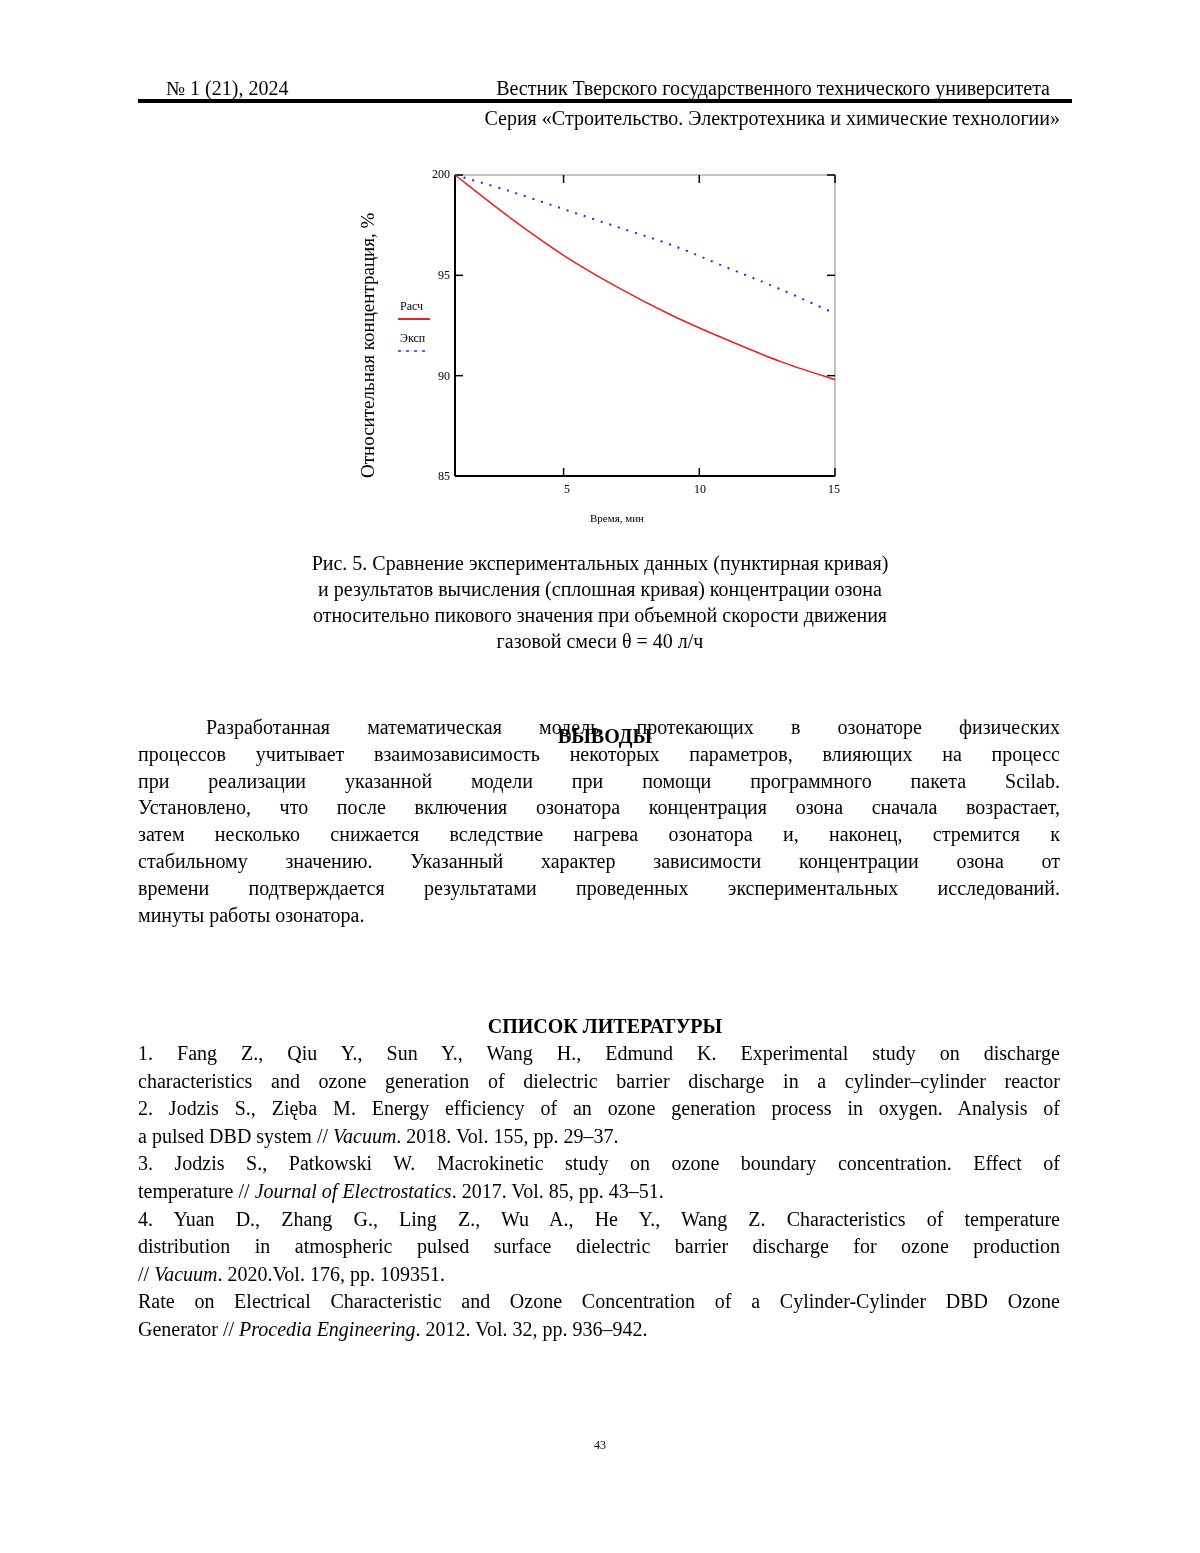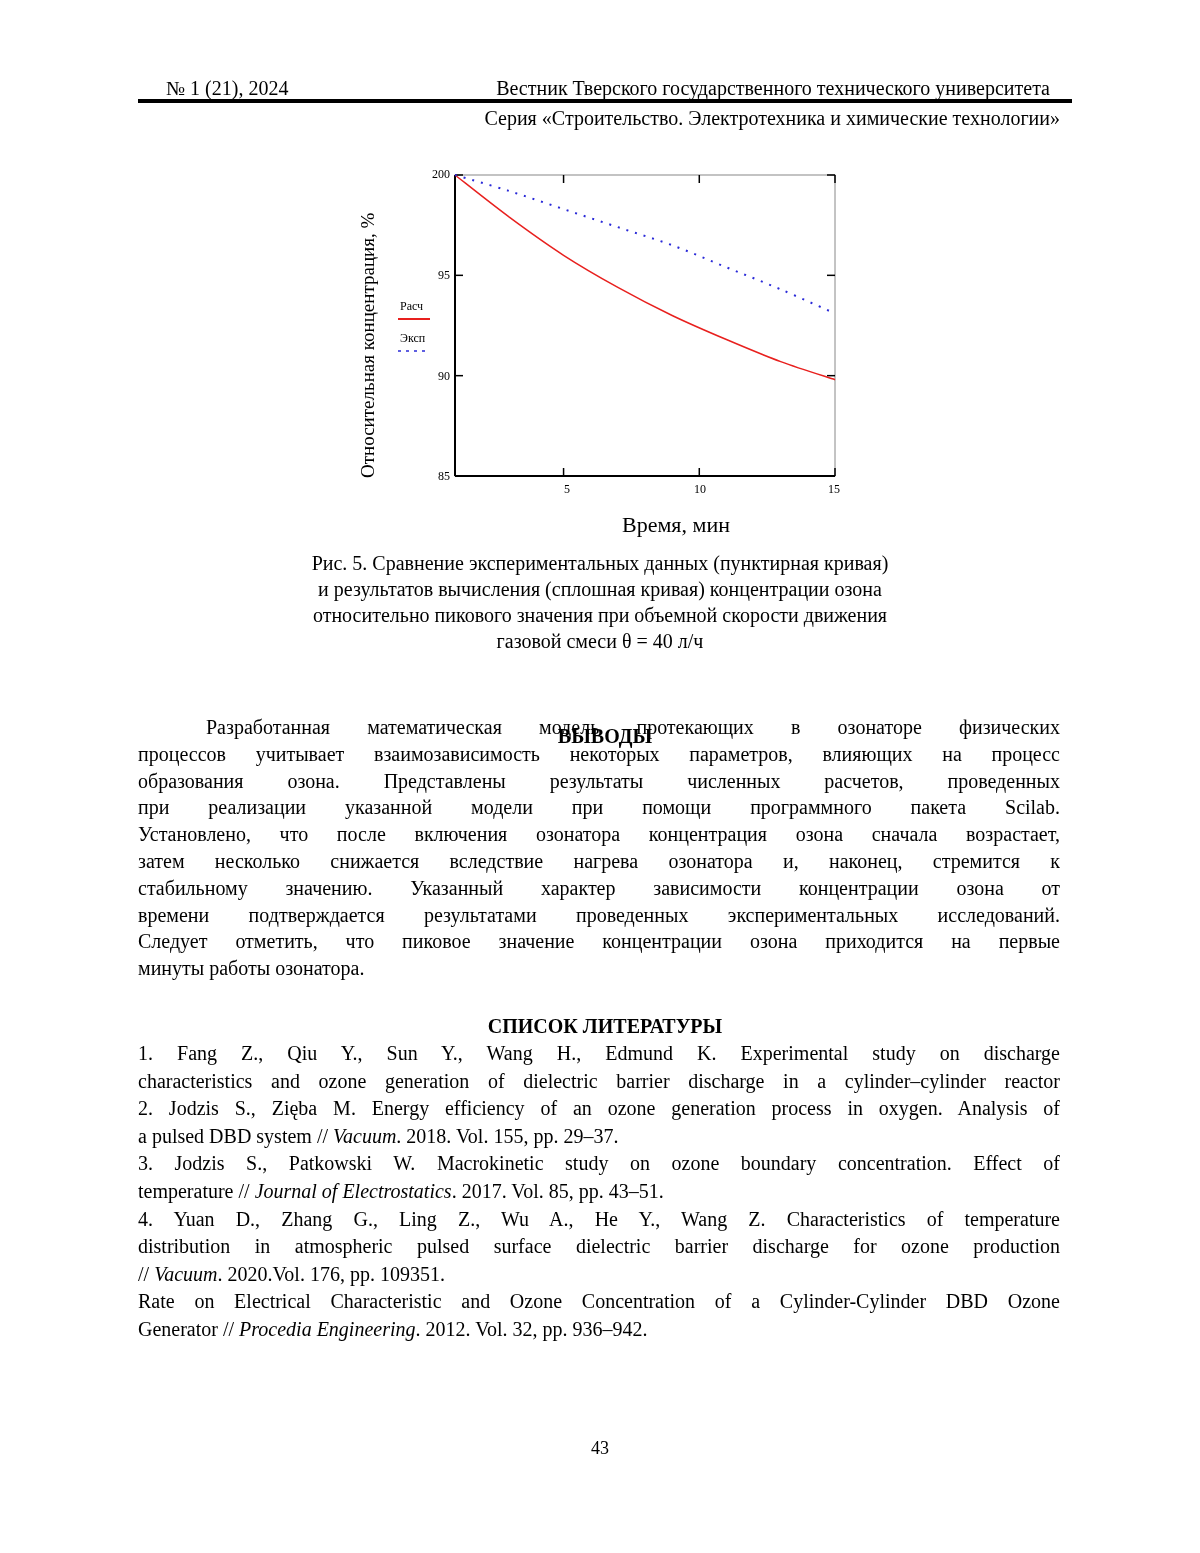--- a/index.html
+++ b/index.html
@@ -9,36 +9,36 @@
   .hdr-top { top: 76px; height: 24px; }
   .hdr-top .issue { position: absolute; left: 28px; top: 0; }
   .hdr-top .journal { position: absolute; right: 22px; top: 0; }
   .hdr-rule { position: absolute; left: 138px; top: 99px; width: 934px; height: 4px; background: #000; }
   .hdr-series { position: absolute; top: 106px; right: 140px; font-size: 20px; line-height: 24px; margin-left: 33px; }
 
   .figure { position: absolute; left: 350px; top: 160px; width: 500px; height: 380px; }
   .figure svg { position: absolute; left: 0; top: 0; }
   .ylabel { position: absolute; left: 7px; top: 318px; width: 0; height: 0; }
   .ylabel span { position: absolute; white-space: nowrap; font-size: 19px; transform: rotate(-90deg); transform-origin: left top; left: 0; top: 0; }
-  .xlabel { position: absolute; left: 240px; top: 352px; font-size: 22px; margin-left: 32px; }
+  .xlabel { position: absolute; left: 240px; top: 352px; font-size: 11px; }
   .tick { position: absolute; font-size: 12px; font-family: "Liberation Serif", serif; }
   .legend-label { position: absolute; font-size: 12px; }
 
   .caption { position: absolute; left: 200px; top: 550px; width: 800px; text-align: center; font-size: 20px; line-height: 26px; }
   .caption div { white-space: nowrap; }
 
   .section-title { position: absolute; left: 138px; width: 934px; text-align: center; font-weight: bold; font-size: 20px; line-height: 24px; }
   .body-text { position: absolute; left: 138px; width: 922px; font-size: 20px; line-height: 26.8px; text-align: justify; }
   .line { display: block; text-align: justify; text-align-last: justify; white-space: nowrap; }
   .line.last { text-align-last: left; }
   .indent { padding-left: 68px; }
   .refs { position: absolute; left: 138px; width: 922px; font-size: 20px; line-height: 27.6px; }
   .refs .ref { display: block; }
   .refs em { font-style: italic; }
-  .pagenum { position: absolute; top: 1438px; left: 0; width: 1200px; text-align: center; font-size: 18px; }
+  .pagenum { position: absolute; top: 1438px; left: 0; width: 1200px; text-align: center; font-size: 12px; }
 </style>
 </head>
 <body>
 
 <div class="page">
 
   <div class="hdr-row hdr-top">
     <span class="issue">№ 1 (21), 2024</span>
     <span class="journal">Вестник Тверского государственного технического университета</span>
   </div>
@@ -91,27 +91,25 @@
     <div>Рис. 5. Сравнение экспериментальных данных (пунктирная кривая)</div>
     <div>и результатов вычисления (сплошная кривая) концентрации озона</div>
     <div>относительно пикового значения при объемной скорости движения</div>
     <div>газовой смеси θ = 40 л/ч</div>
   </div>
 
   <div class="section-title" style="top:688px;margin-top:36px;">ВЫВОДЫ</div>
   <div class="body-text" style="top:714px;">
     <span class="line indent">Разработанная математическая модель протекающих в озонаторе физических</span>
     <span class="line">процессов учитывает взаимозависимость некоторых параметров, влияющих на процесс</span>
-    <span class="line">образования озона. Представлены результаты численных расчетов, проведенных</span>
     <span class="line">при реализации указанной модели при помощи программного пакета Scilab.</span>
     <span class="line">Установлено, что после включения озонатора концентрация озона сначала возрастает,</span>
     <span class="line">затем несколько снижается вследствие нагрева озонатора и, наконец, стремится  к</span>
     <span class="line">стабильному значению. Указанный характер зависимости концентрации озона от</span>
     <span class="line">времени подтверждается результатами проведенных экспериментальных исследований.</span>
-    <span class="line">Следует отметить, что пиковое значение концентрации озона приходится на первые</span>
     <span class="line last">минуты работы озонатора.</span>
   </div>
 
   <div class="section-title" style="top:1014px;">СПИСОК ЛИТЕРАТУРЫ</div>
   <div class="refs" id="refs" style="top:1040px;">
       <span class="ref line">1. Fang Z., Qiu Y., Sun Y., Wang H., Edmund K. Experimental study on discharge</span>
       <span class="ref line">characteristics and ozone generation of dielectric barrier discharge in a cylinder–cylinder reactor</span>
       <span class="ref line">2.  Jodzis S., Zięba M. Energy efficiency of an ozone generation process in oxygen. Analysis of</span>
       <span class="ref line last">a pulsed DBD system // <em>Vacuum</em>. 2018. Vol. 155, pp. 29–37.</span>
       <span class="ref line">3.  Jodzis S., Patkowski W. Macrokinetic study on ozone boundary concentration. Effect of</span>

